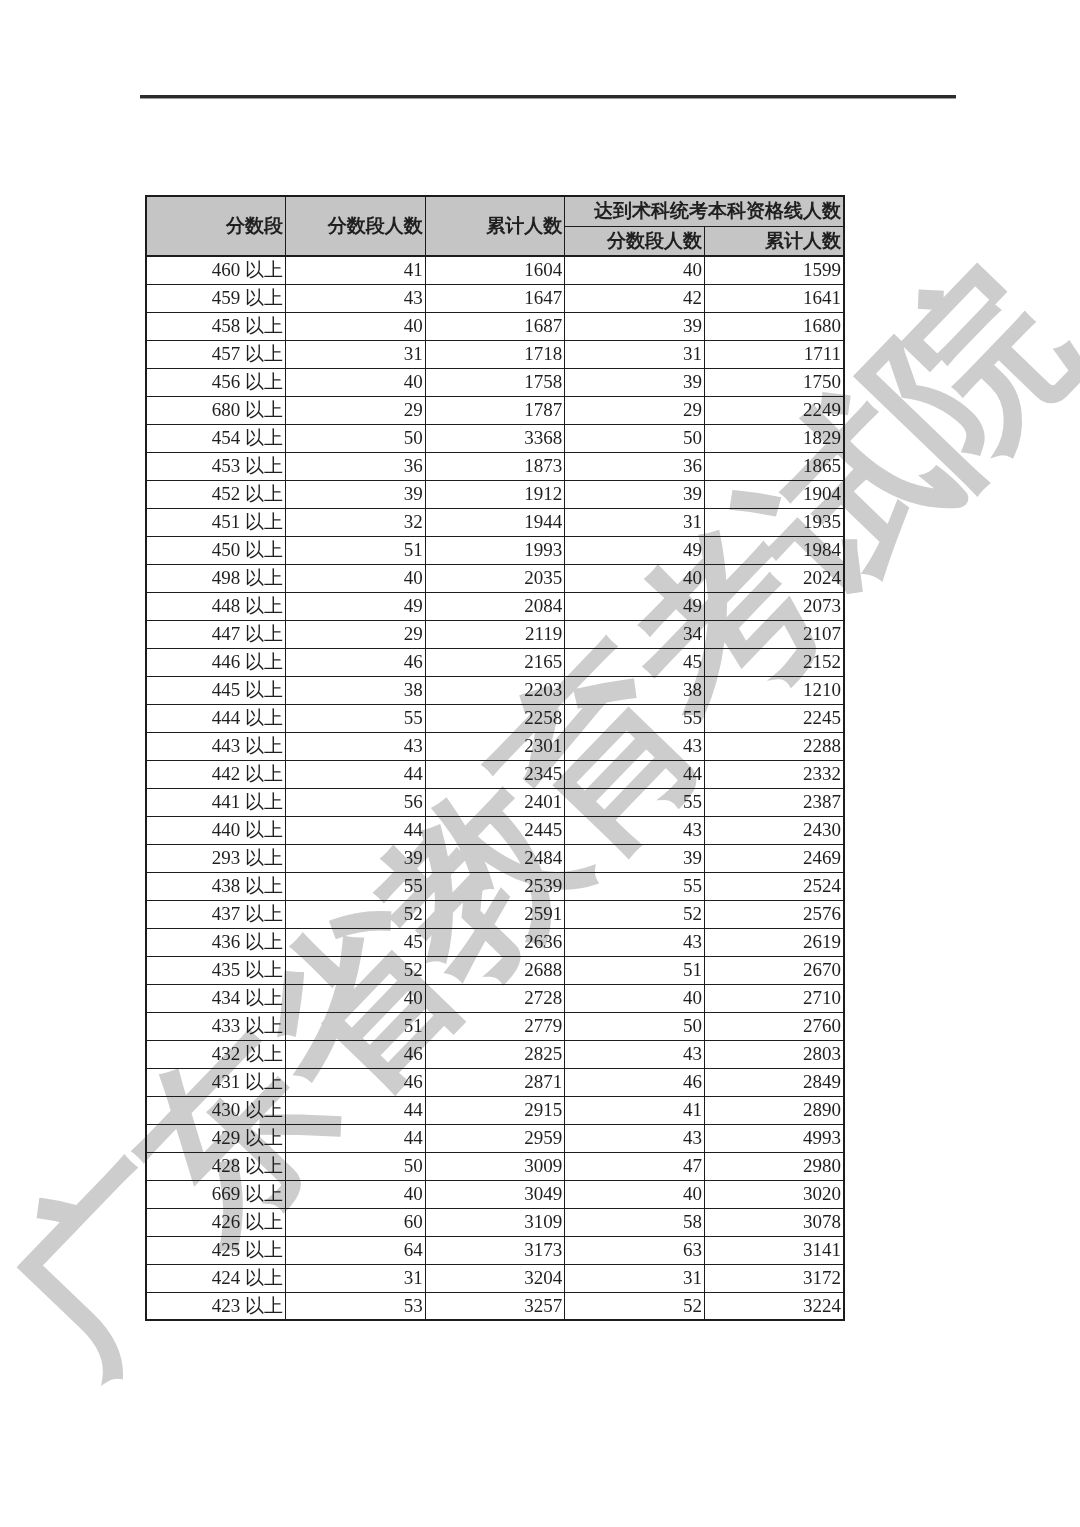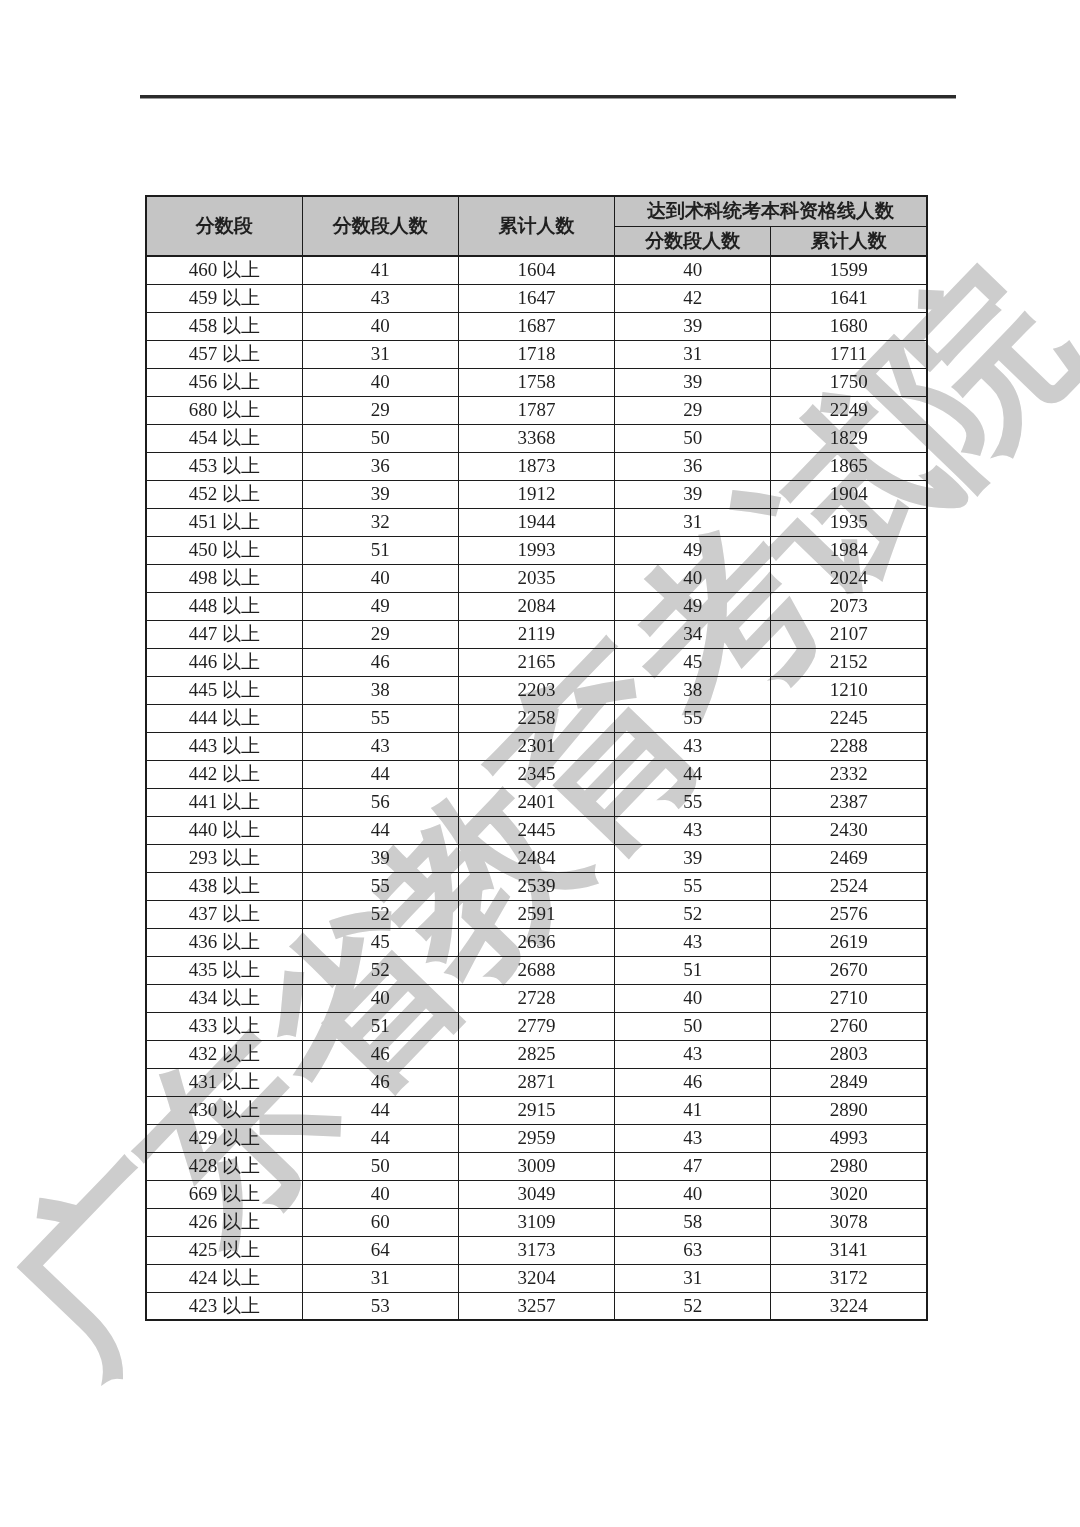--- a/index.html
+++ b/index.html
@@ -45,26 +45,26 @@
     font-weight: bold;
     color: var(--watermark-color);
     white-space: nowrap;
     z-index: 0;
     user-select: none;
   }
   table.score-table {
     position: absolute;
     left: 145px;
     top: 195px;
-    width: 783px;
+    width: 700px;
     border-collapse: collapse;
     table-layout: fixed;
     z-index: 1;
     background: transparent;
-    text-align: center;
+    text-align: right;
     color: var(--text-color);
     border: 2px solid var(--border-color);
   }
   .score-table th {
     background: var(--header-bg);
     font-weight: bold;
     font-size: 19px;
     height: 30px;
     border: 1px solid var(--border-color);
     padding: 0 2px;

